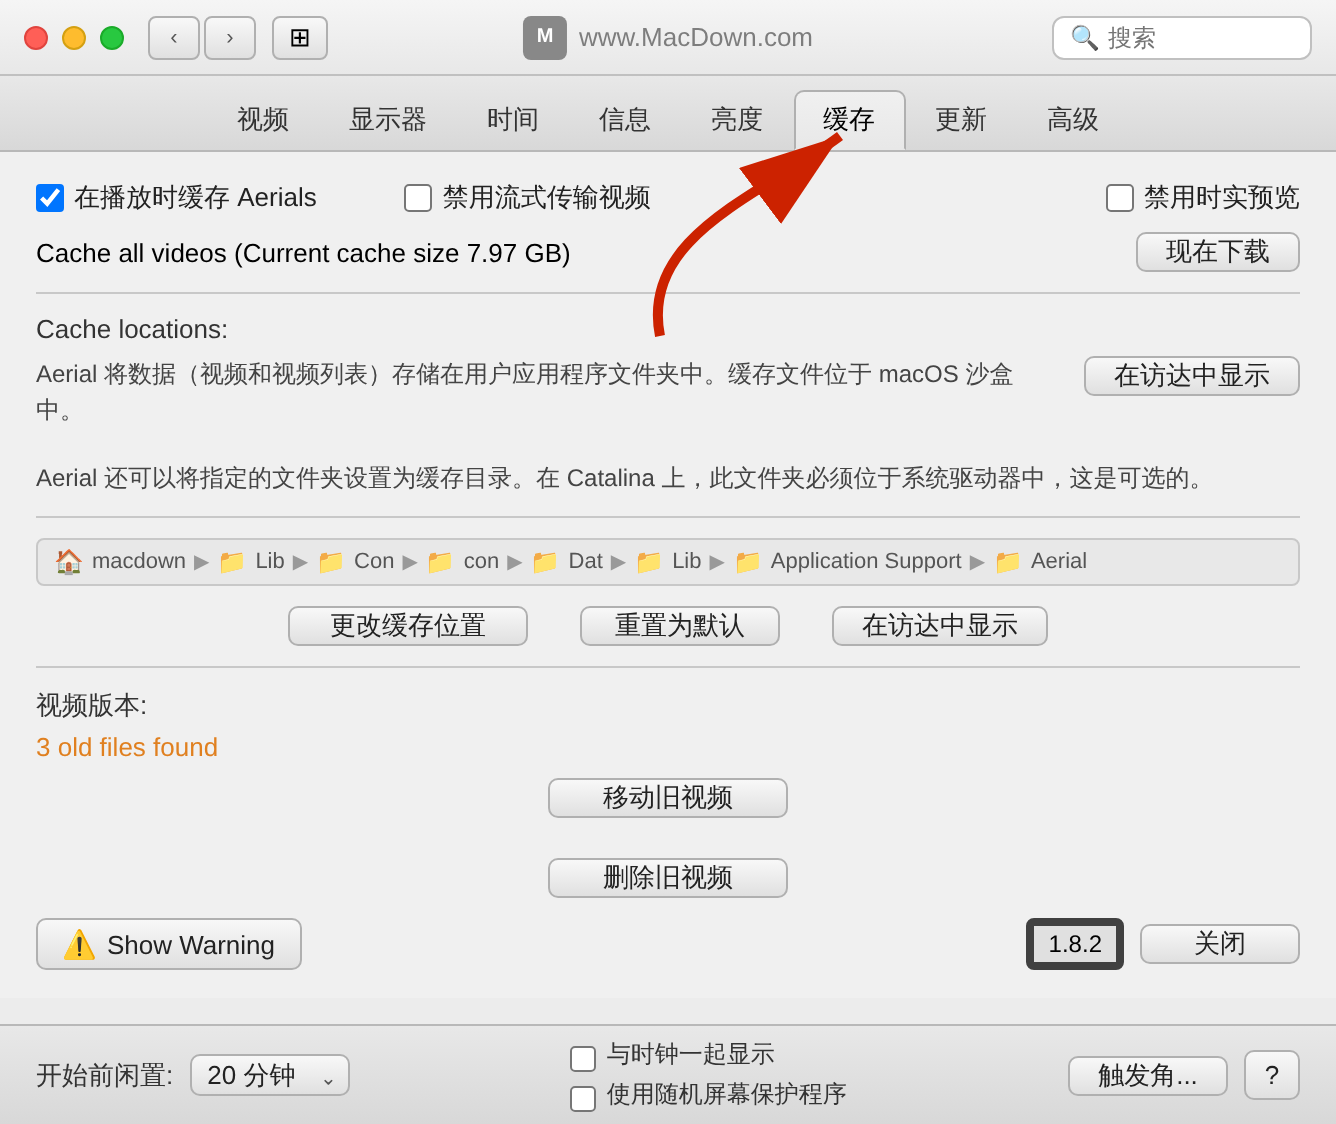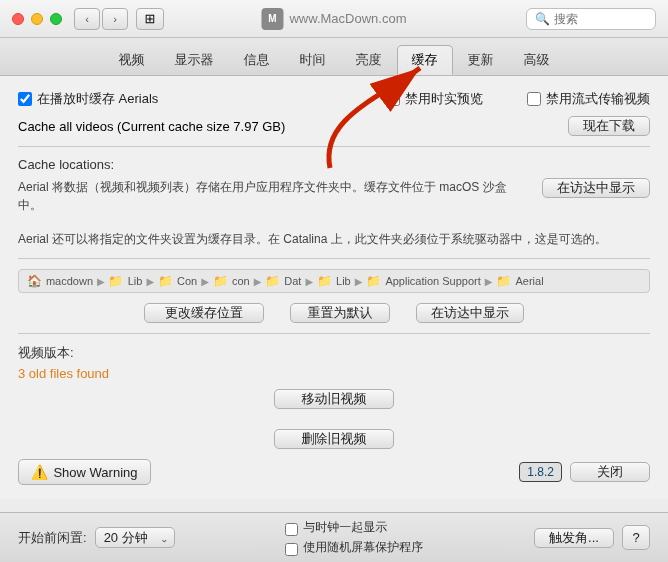--- a/index.html
+++ b/index.html
@@ -335,23 +335,23 @@
     }
 
     .bottom-right {
       display: flex;
       align-items: center;
       gap: 8px;
     }
 
     .version-badge {
       font-size: 12px;
-      color: #0c4a6e;
+      color: #000000;
       background: #e0e0e0;
-      border: 1px solid #404040;
+      border: 4px solid #404040;
       border-radius: 4px;
       padding: 2px 7px;
     }
 
     .show-warning-btn {
       display: flex;
       align-items: center;
       gap: 5px;
       background: linear-gradient(to bottom, #f8f8f8, #e0e0e0);
       border: 1px solid #b0b0b0;
@@ -418,22 +418,22 @@
 
   <div class="search-box">
     <span style="color:#aaa;font-size:12px;margin-right:4px;">🔍</span>
     <input type="text" placeholder="搜索" style="">
   </div>
 </div>
 
 <div class="tabbar">
   <div class="tab">视频</div>
   <div class="tab">显示器</div>
+  <div class="tab">时间</div>
   <div class="tab">信息</div>
-  <div class="tab">时间</div>
   <div class="tab">亮度</div>
   <div class="tab active">缓存</div>
   <div class="tab">更新</div>
   <div class="tab">高级</div>
 </div>
 
 <svg class="arrow-overlay" viewBox="0 0 668 150" xmlns="http://www.w3.org/2000/svg">
   <defs>
     <marker id="arrowhead" markerWidth="10" markerHeight="7" refX="10" refY="3.5" orient="auto">
       <polygon points="0 0, 10 3.5, 0 7" fill="#cc2200"></polygon>
@@ -443,27 +443,27 @@
 </svg>
 
 <div class="content-wrapper">
   <div class="content">
 
     <div class="row">
       <label class="checkbox-label">
         <input type="checkbox" checked="" style="">
         <span>在播放时缓存 Aerials</span>
       </label>
+      <label class="checkbox-label" style="margin-left: 30px;">
+        <input type="checkbox" style="">
+        <span>禁用流式传输视频</span>
+      </label>
       <label class="checkbox-label" style="margin-left: auto;">
         <input type="checkbox" style="">
         <span>禁用时实预览</span>
-      </label>
-      <label class="checkbox-label" style="margin-left: 30px;">
-        <input type="checkbox" style="">
-        <span>禁用流式传输视频</span>
       </label>
     </div>
 
     <div class="cache-info-row">
       <span>Cache all videos (Current cache size 7.97 GB)</span>
       <button class="btn">现在下载</button>
     </div>
 
     <div class="divider"></div>
 

